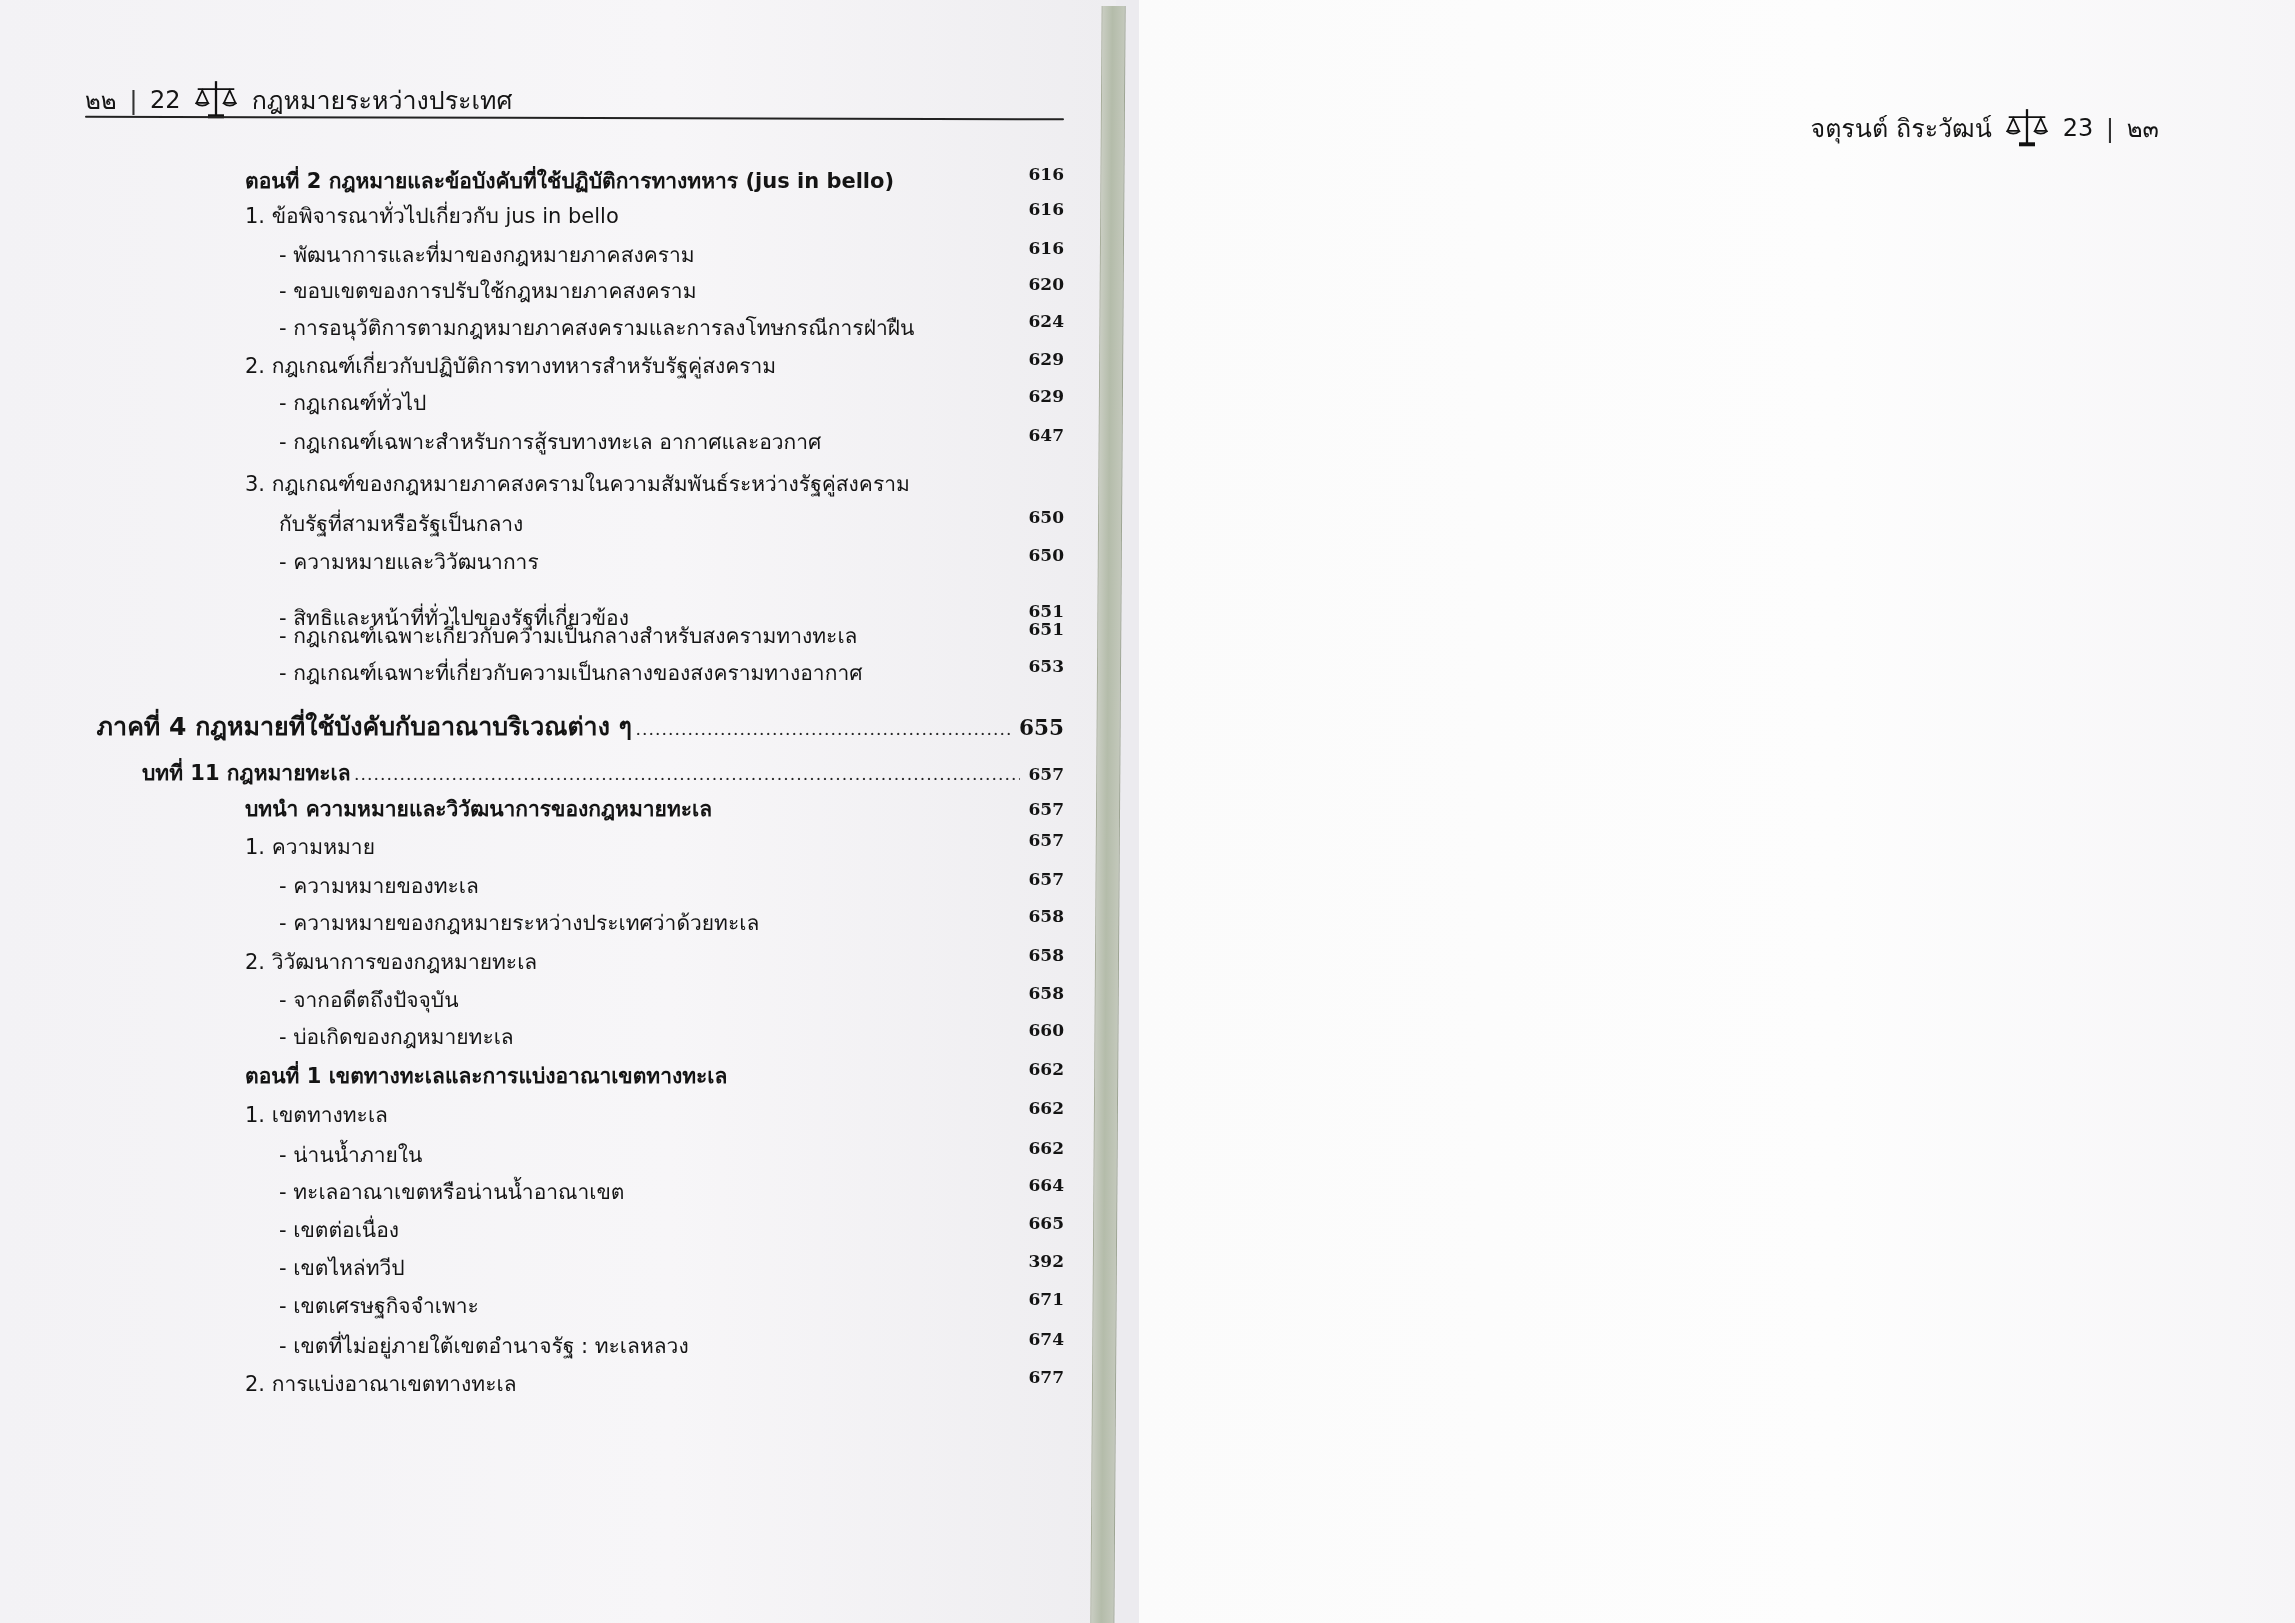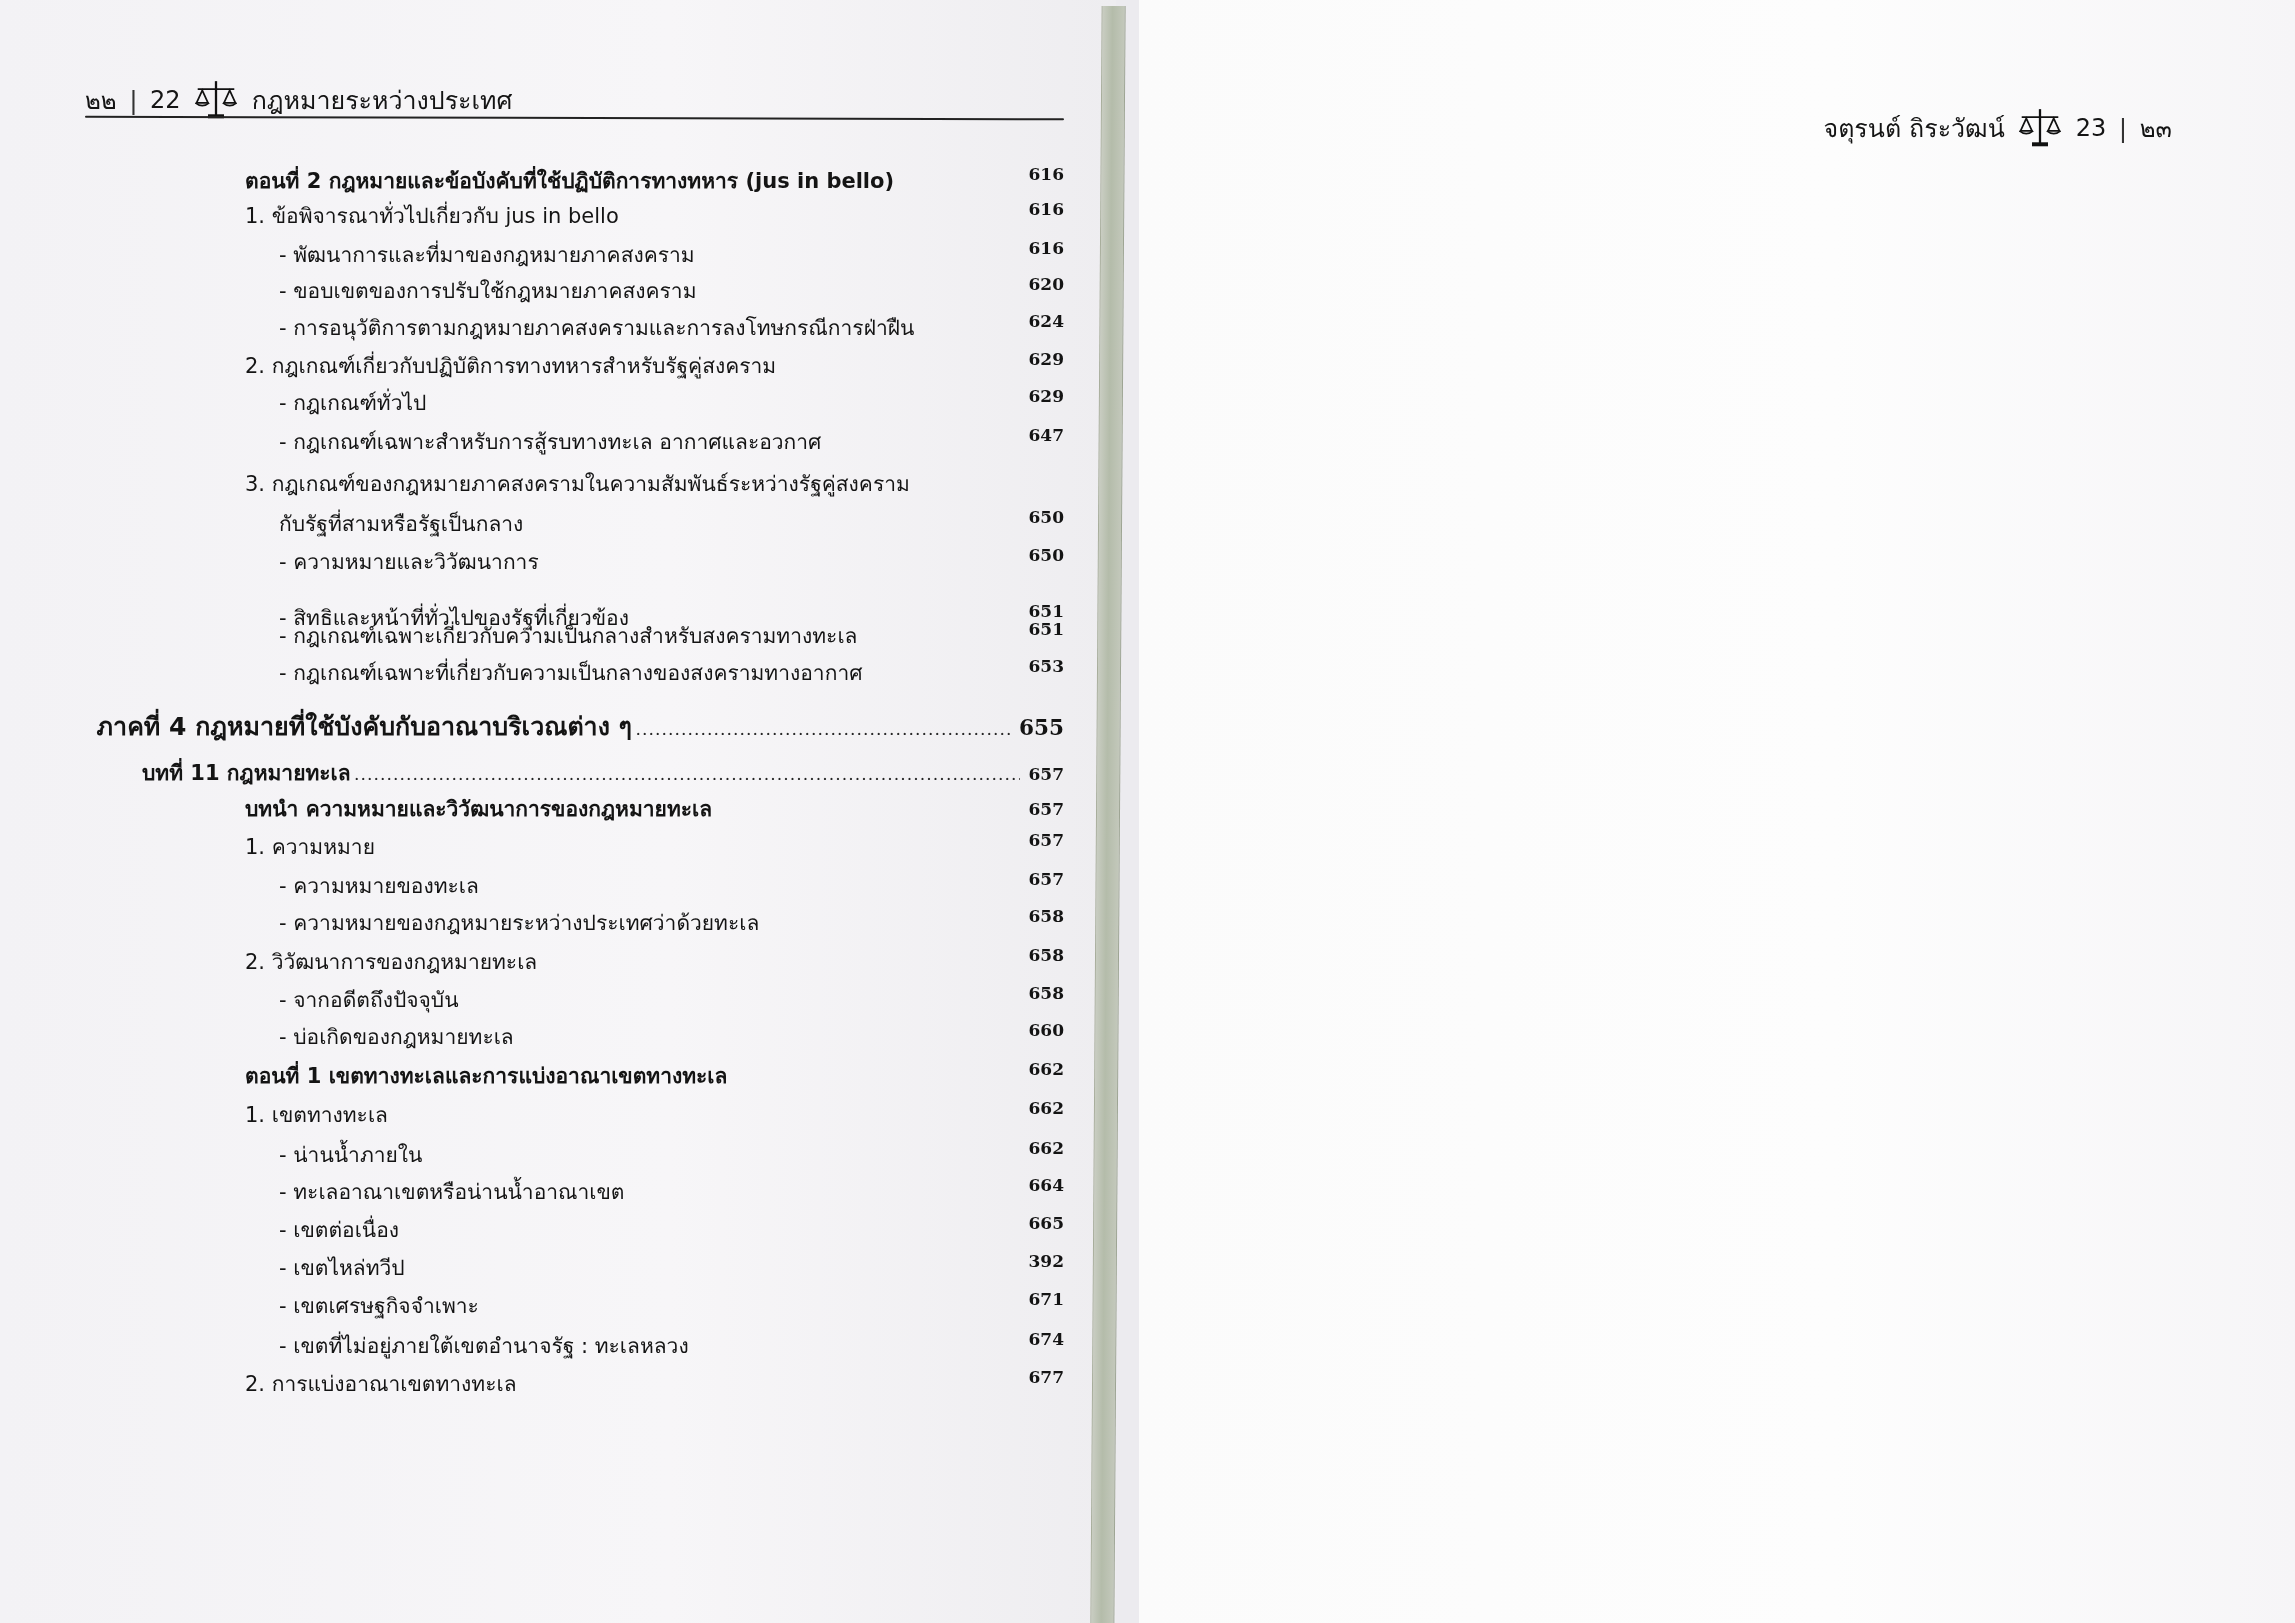--- a/index.html
+++ b/index.html
@@ -12,21 +12,21 @@
   .page-left { left: 0; width: 1116px; background: linear-gradient(90deg, #f3f2f5 0%, #f7f6f8 60%, #eeedf0 100%); }
   .page-right { left: 1139px; width: 1157px; background: linear-gradient(90deg, #fbfbfb 0%, #fdfdfd 60%, #f6f5f7 100%); }
 
   .spine { position: absolute; left: 1096px; top: 5.7px; width: 24px; height: 1618px;
            background: linear-gradient(90deg, #c9cdc2 0%, #b4bcaa 45%, #c3c8bb 100%);
            border-left: 1.1px solid #a8ae9c; border-right: 1.1px solid #9ea594; transform: skewX(-0.4deg); }
 
   
   .run-head { position: absolute; display: flex; align-items: center; gap: 12.5px; font-family: "DejaVu Sans", sans-serif; }
   .run-head-left { left: 85px; top: 80px; font-size: 25px; }
-  .run-head-right { right: 124px; top: 108px; font-size: 25px; }
+  .run-head-right { right: 137px; top: 108px; font-size: 25px; }
   .run-head .pnum { font-size: 24px; }
   .run-head .sep { font-size: 25px; color: #333; }
   .rule { position: absolute; height: 2.3px; background: #222; border-radius: 1.1px; }
   .rule-left { left: 85px; top: 117px; width: 979px; transform: rotate(0.15deg); }
   .scale-icon { width: 46px; height: 40px; display: inline-block; }
 
   
   .toc { position: absolute; }
   .toc-left { left: 108px; top: 153px; width: 956px; }
   .toc-right { left: 1190px; top: 176px; width: 979px; }

